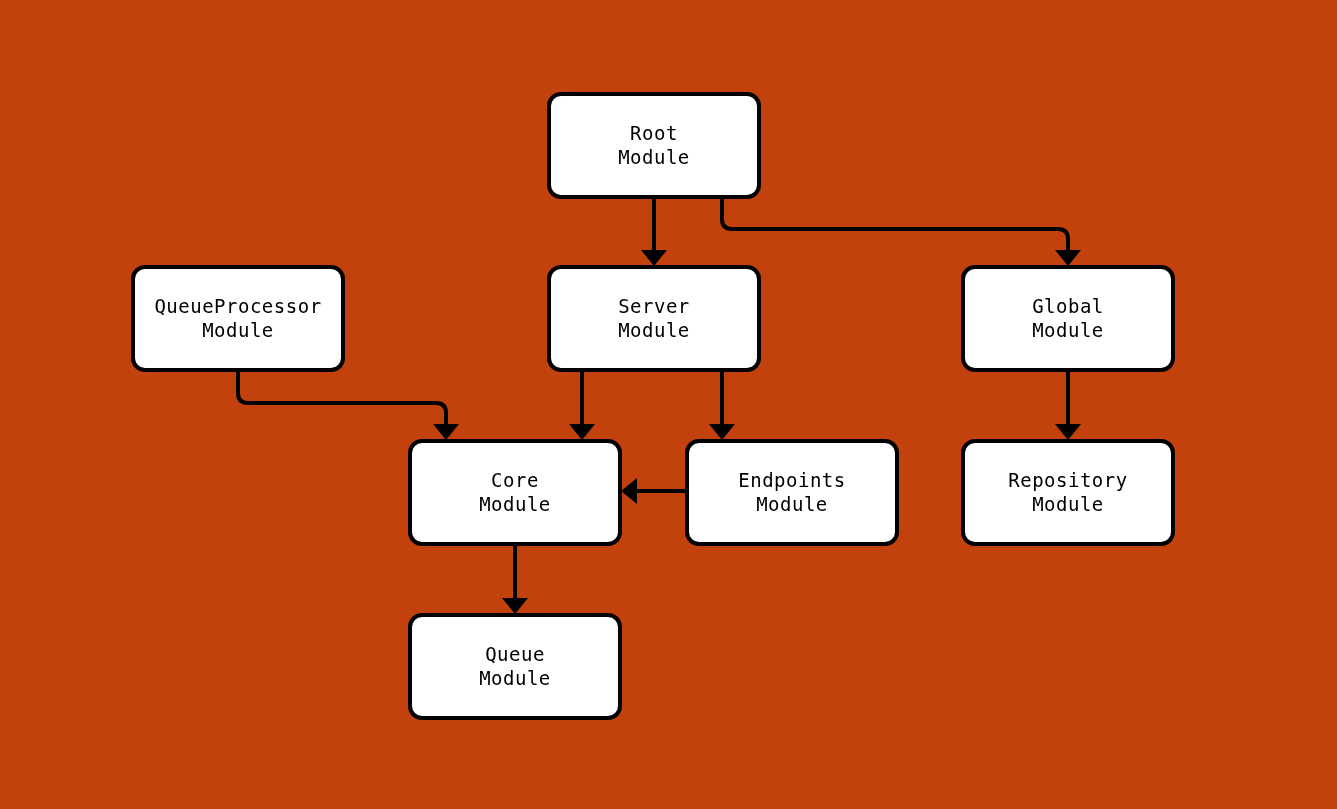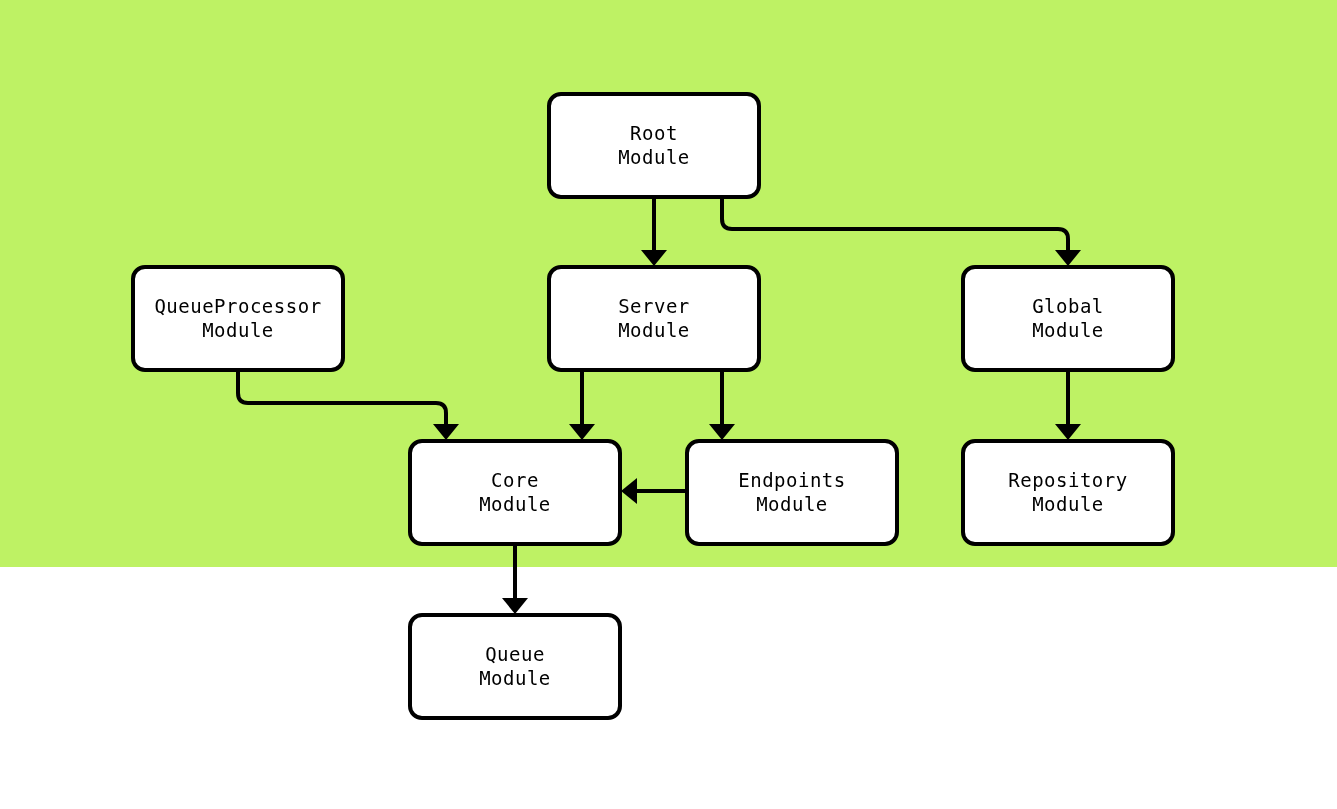--- a/index.html
+++ b/index.html
@@ -9,22 +9,22 @@
   }
   body {
     width: 1337px;
     height: 809px;
     font-family: "DejaVu Sans Mono", "Liberation Mono", monospace;
     overflow: hidden;
   }
   #diagram-canvas {
     position: relative;
     width: 1337px;
-    height: 567px;
-    background: #bef264;
+    height: 809px;
+    background: #c2410c;
   }
   svg#graph {
     display: block;
     width: 1337px;
     height: 809px;
   }
   .node-box {
     fill: #ffffff;
     stroke: #000000;
     stroke-width: 4;

